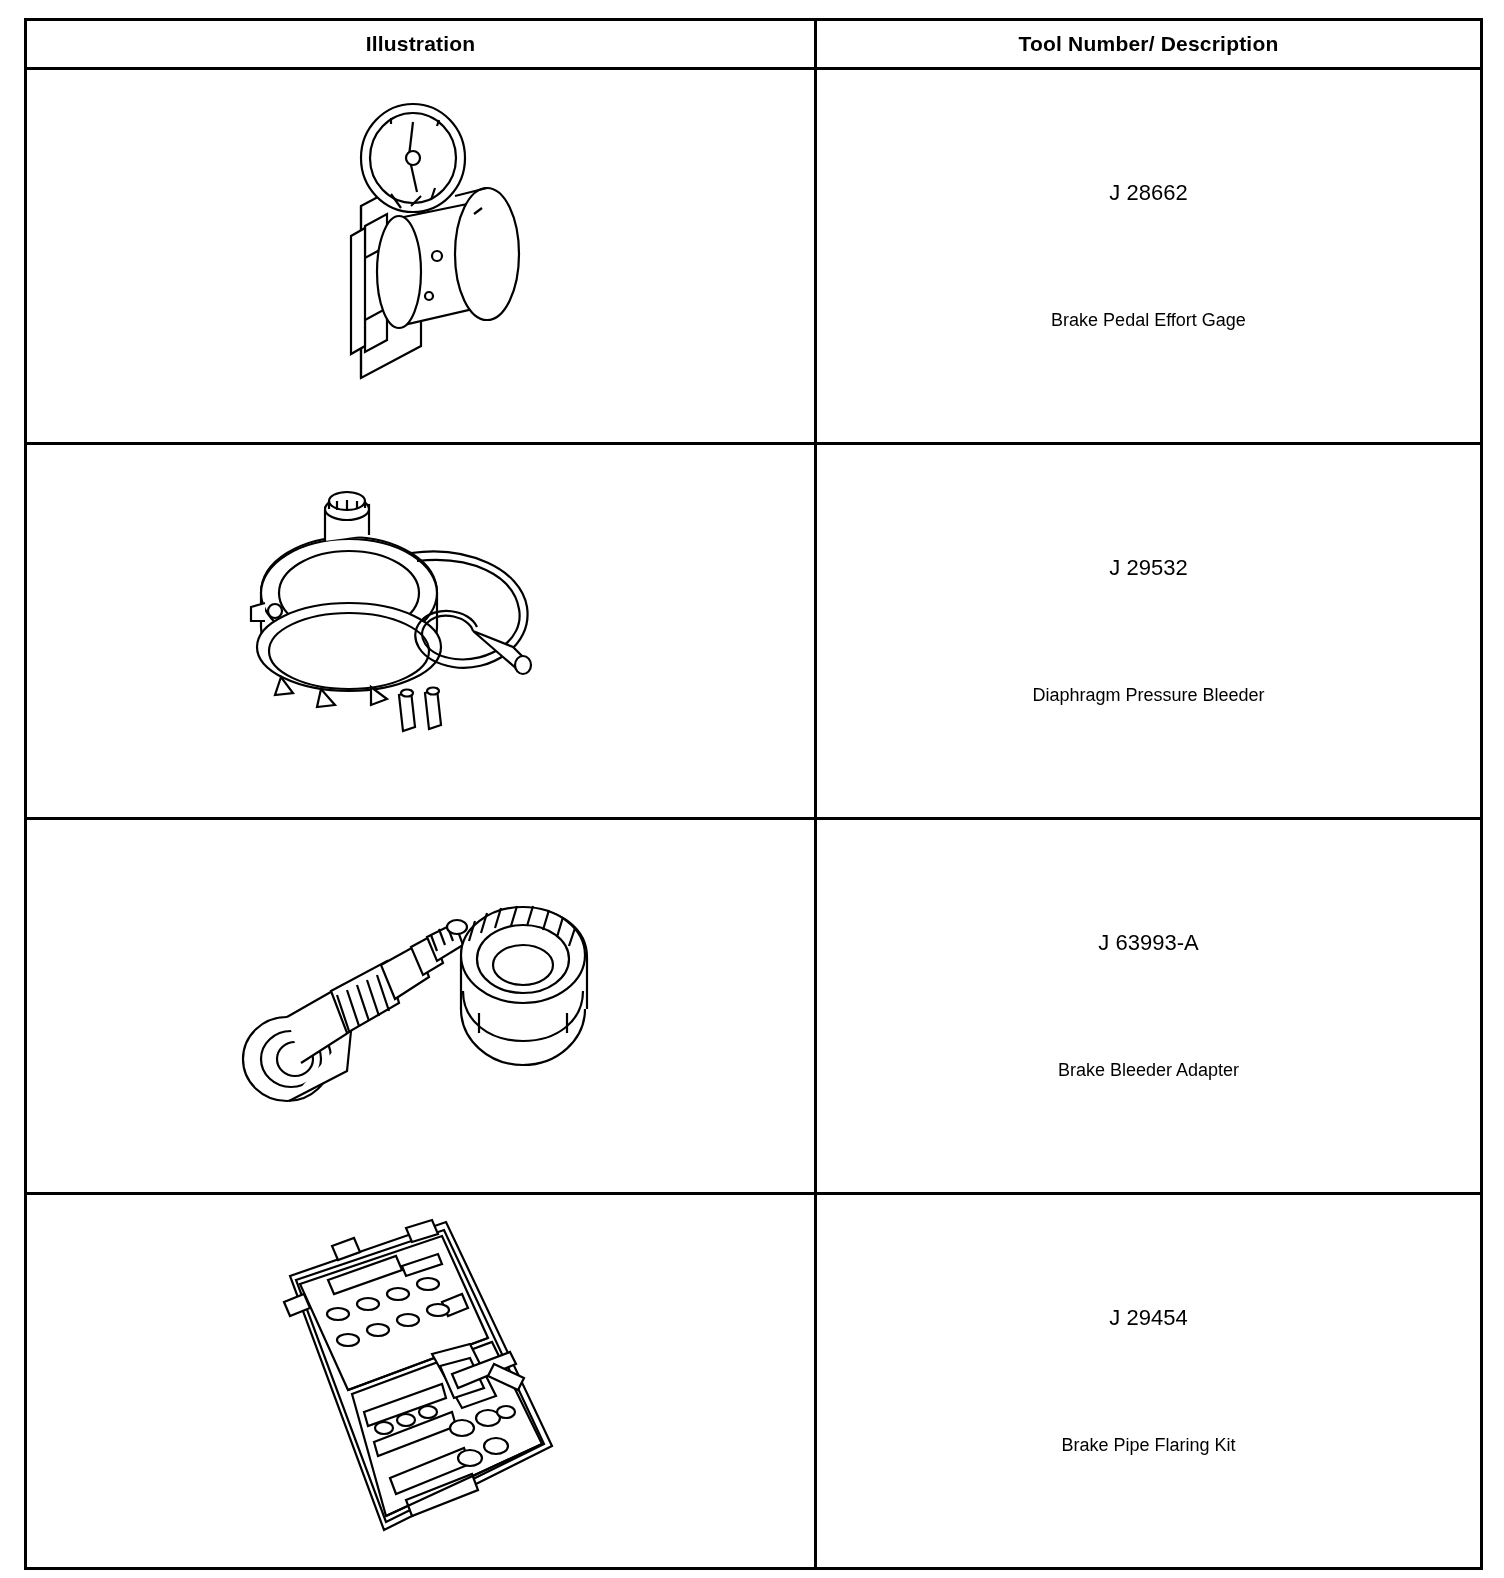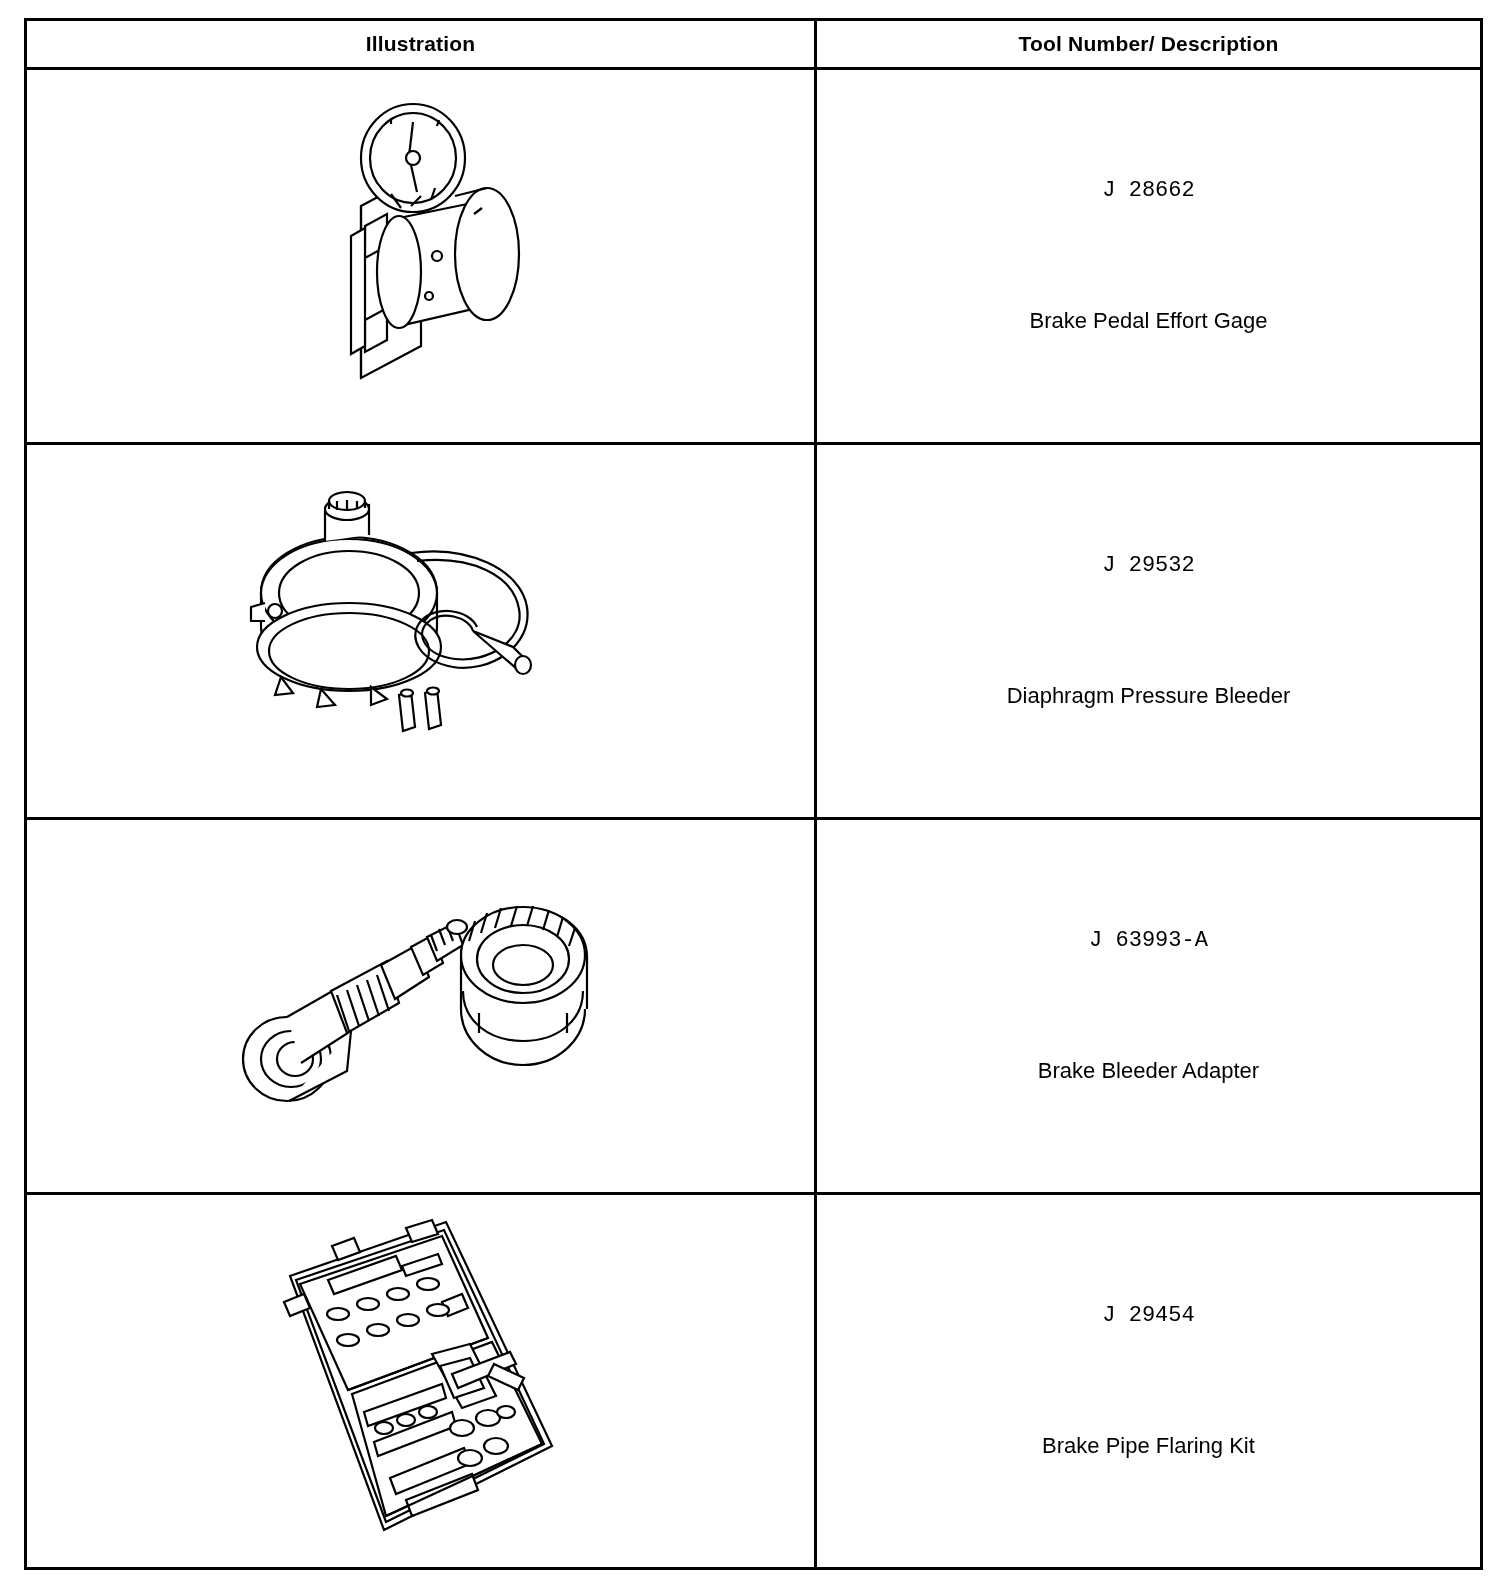--- a/index.html
+++ b/index.html
@@ -55,24 +55,23 @@
     display: flex;
     flex-direction: column;
     align-items: center;
     justify-content: center;
     height: 100%;
     gap: 106px;
   }
   .tool-number {
     font-size: 22px;
     line-height: 1.1;
-    font-family: Liberation Mono, monospace;
   }
   .tool-desc {
-    font-size: 22px;
+    font-size: 18px;
     line-height: 1.1;
   }
   .illus-wrap {
     display: flex;
     align-items: center;
     justify-content: center;
     height: 100%;
     width: 100%;
   }
   svg { display: block; }

